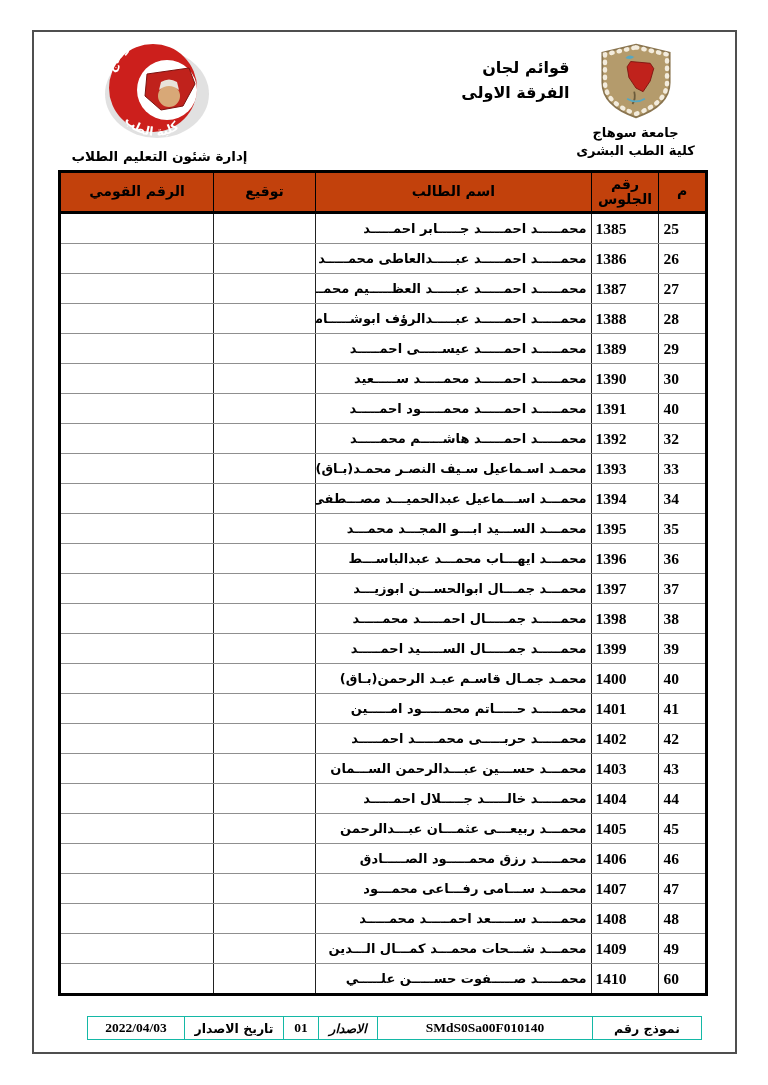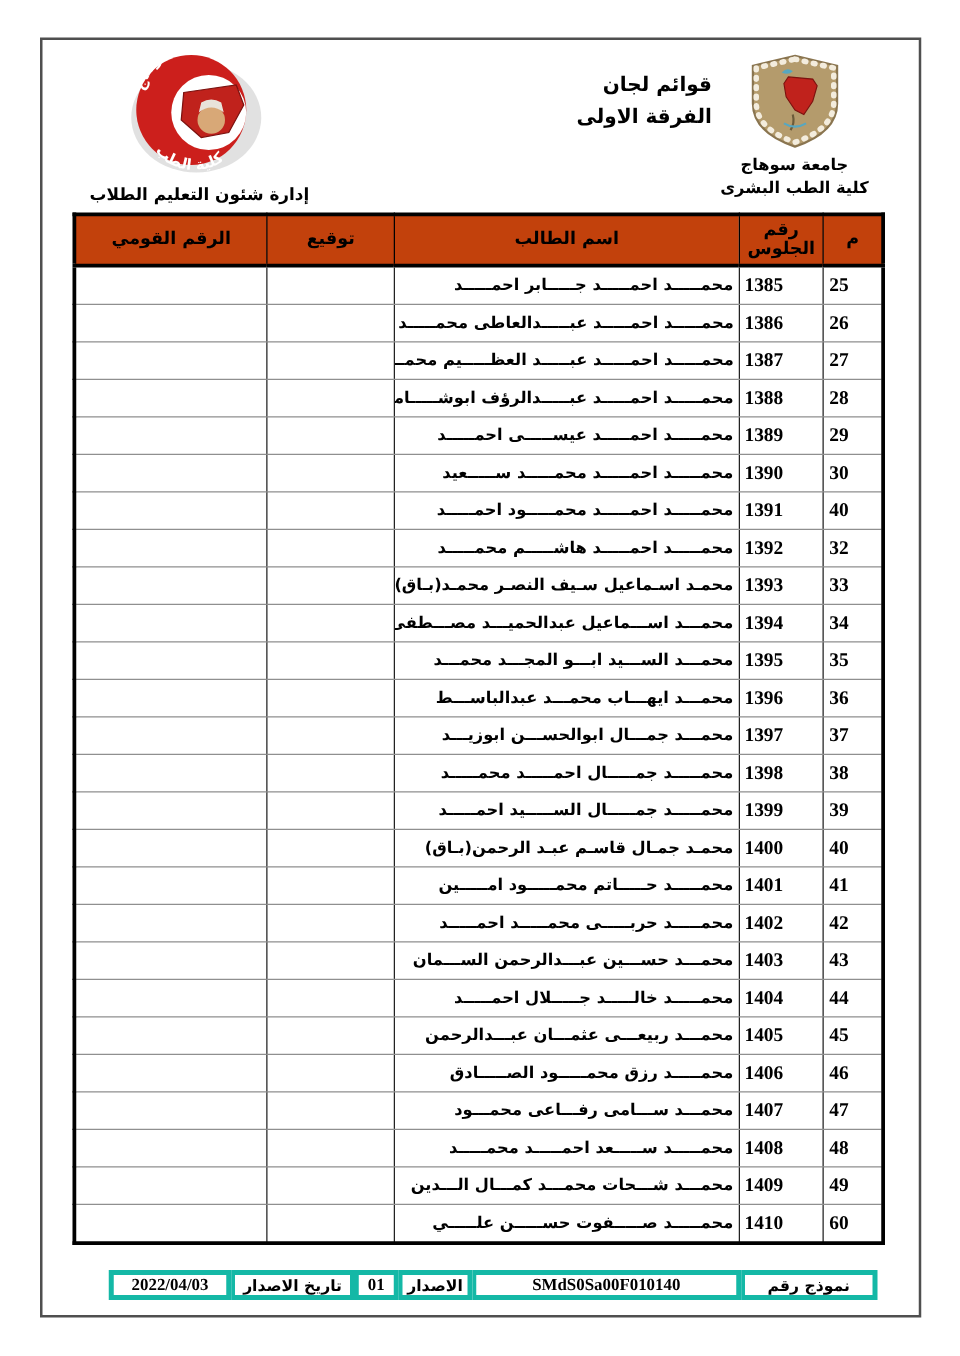--- a/index.html
+++ b/index.html
@@ -42,29 +42,29 @@
   td.c-name{
     text-align:right;font-weight:bold;font-size:13px;color:#000;padding-right:6px;
   }
   td.c-sig,td.c-nid{background:#fff;}
   
   .foot{
     position:absolute;left:48px;top:984px;width:620px;height:24px;
     display:flex;flex-direction:row;direction:rtl;
   }
   .foot .cell{
-    border:4px solid #14b8a6;border-collapse:collapse;display:flex;
+    border:1px solid #14b8a6;border-collapse:collapse;display:flex;
     align-items:center;justify-content:center;height:100%;box-sizing:border-box;
     font-weight:bold;color:#000;margin-left:-1px;background:#fff;
   }
   .f-ar{font-size:12.5px;}
   .f-num{font-family:"Liberation Serif","DejaVu Serif",serif;font-size:13.5px;}
   .w-formlabel{width:110px;}
   .w-code{width:216px;}
-  .w-issuelabel{width:60px;}
+  .w-issuelabel{width:60px;font-style:italic;}
   .w-issueno{width:36px;}
   .w-datelabel{width:100px;}
   .w-date{width:98px;}
 </style>
 </head>
 <body>
 
 <div class="page">
 
   <div class="hdr">

